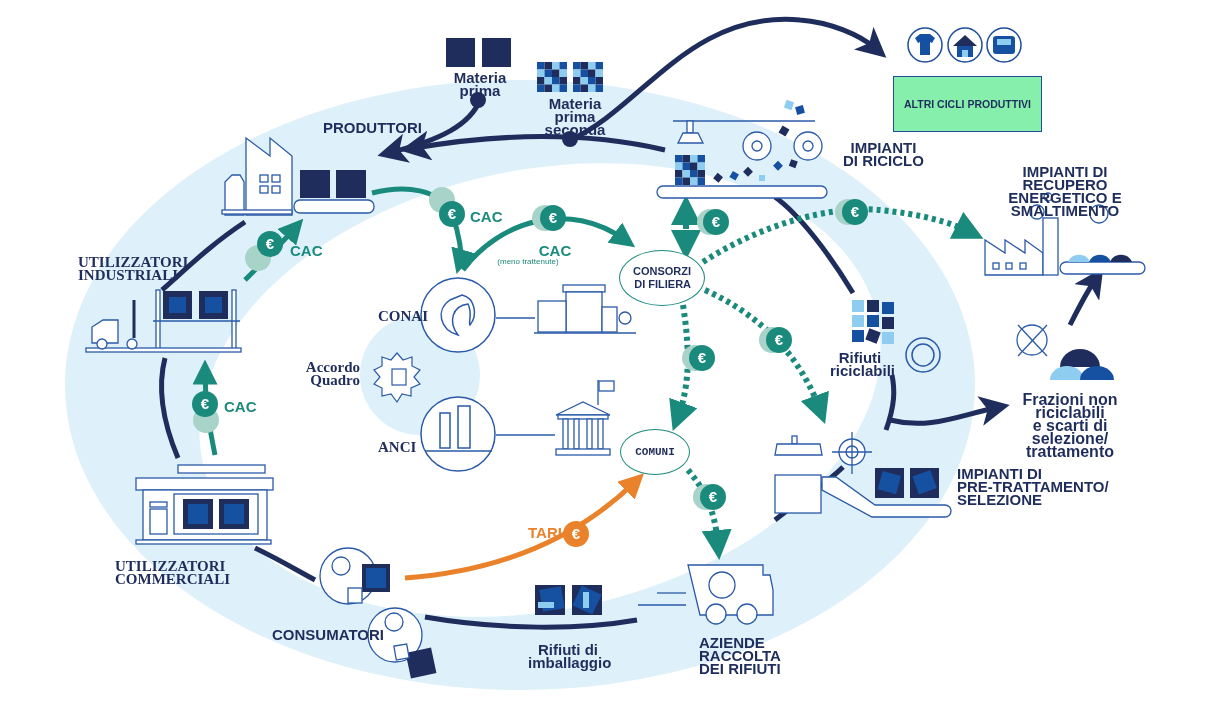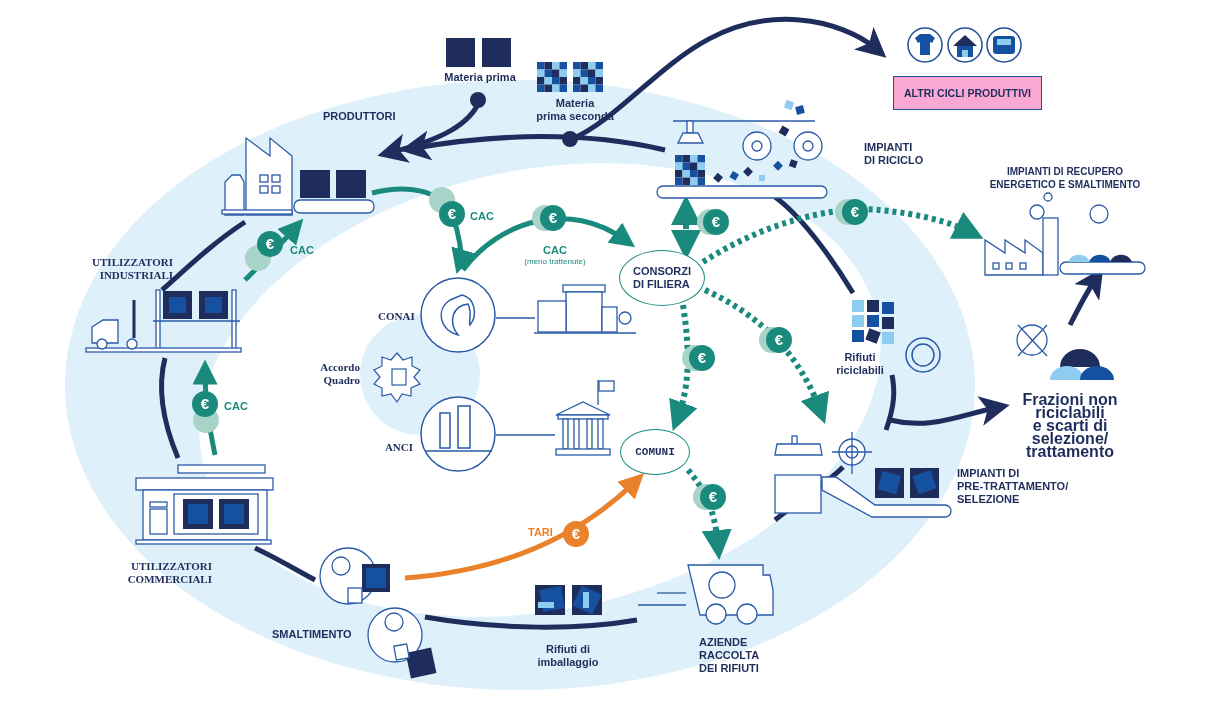--- a/index.html
+++ b/index.html
@@ -1,25 +1,25 @@
 <!DOCTYPE html>
 <html><head>
 <meta charset="utf-8">
 <style>
   html, body { margin:0; padding:0; background:#ffffff; }
   body { width:1211px; height:718px; position:relative; overflow:hidden; font-family:"Liberation Sans", sans-serif; }
   #stage { position:absolute; left:0; top:0; width:1211px; height:718px; }
-  .lbl { position:absolute; font-family:"Liberation Sans", sans-serif; font-weight:700; color:#1f2d5c; font-size:11px; line-height:13px; white-space:pre-line; }
+  .lbl { position:absolute; font-family:"Liberation Sans", sans-serif; font-weight:700; color:#1f2d5c; font-size:15px; line-height:13px; white-space:pre-line; }
   .lbl.center { text-align:center; }
   .lbl.right { text-align:right;font-family:Liberation Serif, serif; }
   .lbl.teal { color:#1a8a7d; }
   .lbl.orange { color:#e9822a; }
   .lbl.small { font-size:8px; font-weight:400; line-height:9px; }
-  .node-ellipse { position:absolute; border:1.5px solid #1a8a7d; border-radius:50%; background:#fff; display:flex; align-items:center; justify-content:center; text-align:left; font-weight:700; color:#1f2d5c; font-size:11px; line-height:13px; white-space:pre-line; }
-  .boxed { position:absolute; border:1.5px solid #1f4e9a; background:#f9a8d4; color:#1f2d5c; font-weight:700; font-size:10.5px; padding:10px 10px; }
+  .node-ellipse { position:absolute; border:1.5px solid #1a8a7d; border-radius:50%; background:#fff; display:flex; align-items:center; justify-content:center; text-align:right; font-weight:700; color:#1f2d5c; font-size:11px; line-height:13px; white-space:pre-line; }
+  .boxed { position:absolute; border:1.5px solid #1f4e9a; background:#86efac; color:#1f2d5c; font-weight:700; font-size:10.5px; padding:21px 10px; }
 </style>
 </head>
 <body>
 
 <svg id="stage" width="1211" height="718" viewBox="0 0 1211 718" xmlns="http://www.w3.org/2000/svg">
   <defs>
     <marker id="arrNavy" markerWidth="6" markerHeight="6" refX="3" refY="3" orient="auto" markerUnits="strokeWidth">
         <path d="M0,0 L6,3 L0,6 L1.5,3 Z" fill="#1f2d5c"></path>
       </marker>
     <marker id="arrTeal" markerWidth="5" markerHeight="5" refX="2.5" refY="2.5" orient="auto" markerUnits="strokeWidth">
@@ -381,48 +381,48 @@
   <g fill="#fff" stroke="#2a5aa8" stroke-width="1.2">
     <polygon points="397,353 403,360 412,357 412,366 420,370 414,377 420,384 411,388 411,396 402,394 397,402 391,394 382,396 382,388 374,384 380,377 374,370 382,366 382,357 391,360"></polygon>
     <rect x="392" y="369" width="14" height="16"></rect>
   </g>
 </svg>
 
 <div class="lbl center" style="left:435px; top:71px; width:90px;">Materia prima</div>
 <div class="lbl center" style="left:525px; top:97px; width:100px;">Materia
 prima seconda</div>
 <div class="boxed" style="left:893px; top:76px;">ALTRI CICLI PRODUTTIVI</div>
-<div class="lbl" style="left:276px; top:110px;padding-left:47px;">PRODUTTORI</div>
-<div class="lbl" style="left:864px; top:141px;">IMPIANTI
+<div class="lbl" style="left:276px; top:121px;padding-left:47px;">PRODUTTORI</div>
+<div class="lbl" style="left:843px; top:141px;text-align:center;">IMPIANTI
 DI RICICLO</div>
-<div class="lbl center" style="left:985px; top:165px; width:160px; font-size:10px;">IMPIANTI DI RECUPERO
+<div class="lbl center" style="left:985px; top:165px; width:160px; font-size:15px;">IMPIANTI DI RECUPERO
 ENERGETICO E SMALTIMENTO</div>
 <div class="lbl right" style="left:78px; top:256px; width:95px;">UTILIZZATORI
 INDUSTRIALI</div>
 <div class="lbl teal" style="left:290px; top:244px;">CAC</div>
 <div class="lbl teal" style="left:470px; top:210px;">CAC</div>
 <div class="lbl teal center" style="left:520px; top:244px; width:70px;">CAC</div>
-<div class="lbl teal small center" style="left:505px; top:257px; width:100px;">(meno trattenute)</div>
+<div class="lbl teal small center" style="left:478px; top:257px; width:100px;">(meno trattenute)</div>
 <div class="lbl teal" style="left:224px; top:400px;">CAC</div>
 <div class="lbl right" style="left:378px; top:310px; width:35px;">CONAI</div>
 <div class="lbl right" style="left:300px; top:361px; width:60px;">Accordo
 Quadro</div>
 <div class="lbl right" style="left:378px; top:441px; width:35px;">ANCI</div>
 <div class="node-ellipse" style="left:619px; top:250px; width:84px; height:54px;">CONSORZI
 DI FILIERA</div>
 <div class="node-ellipse" style="left:620px; top:429px; width:68px; height:44px;font-family:Liberation Mono, monospace;">COMUNI</div>
 <div class="lbl center" style="left:830px; top:351px; width:60px;">Rifiuti
 riciclabili</div>
 <div class="lbl center" style="left:1005px; top:393px; width:130px; font-size:16px;">Frazioni non riciclabili
 e scarti di selezione/
 trattamento</div>
 <div class="lbl" style="left:957px; top:467px;">IMPIANTI DI
 PRE-TRATTAMENTO/
 SELEZIONE</div>
 <div class="lbl right" style="left:115px; top:560px; width:97px;">UTILIZZATORI
 COMMERCIALI</div>
-<div class="lbl" style="left:272px; top:628px;">SMALTIMENTO</div>
+<div class="lbl" style="left:272px; top:628px;">CONSUMATORI</div>
 <div class="lbl orange" style="left:528px; top:526px;">TARI</div>
 <div class="lbl center" style="left:528px; top:643px; width:80px;">Rifiuti di
 imballaggio</div>
 <div class="lbl" style="left:699px; top:636px;">AZIENDE
 RACCOLTA
 DEI RIFIUTI</div>
 
 </body></html>

